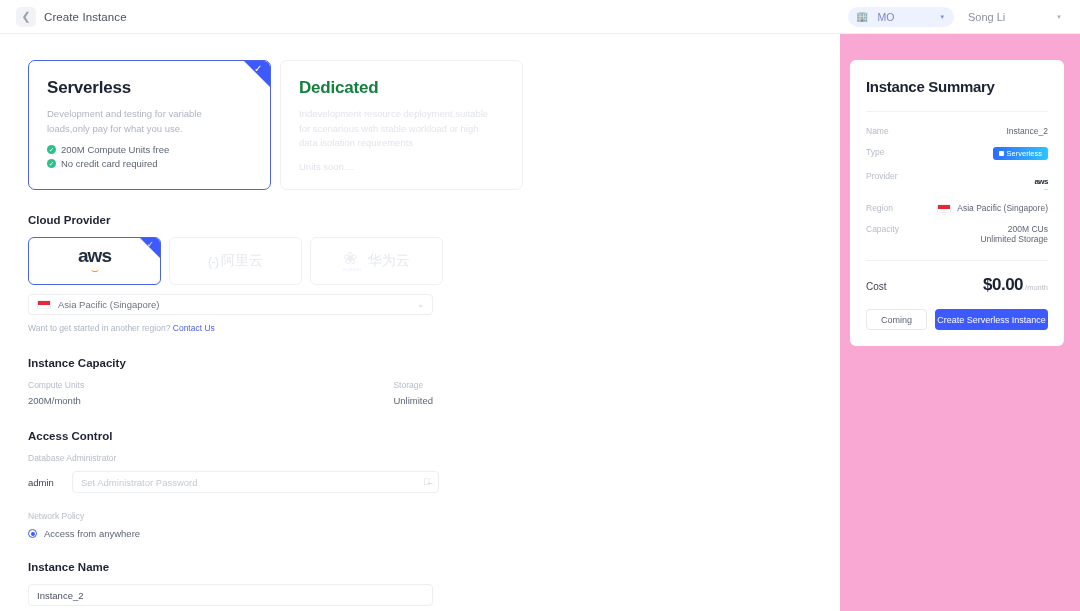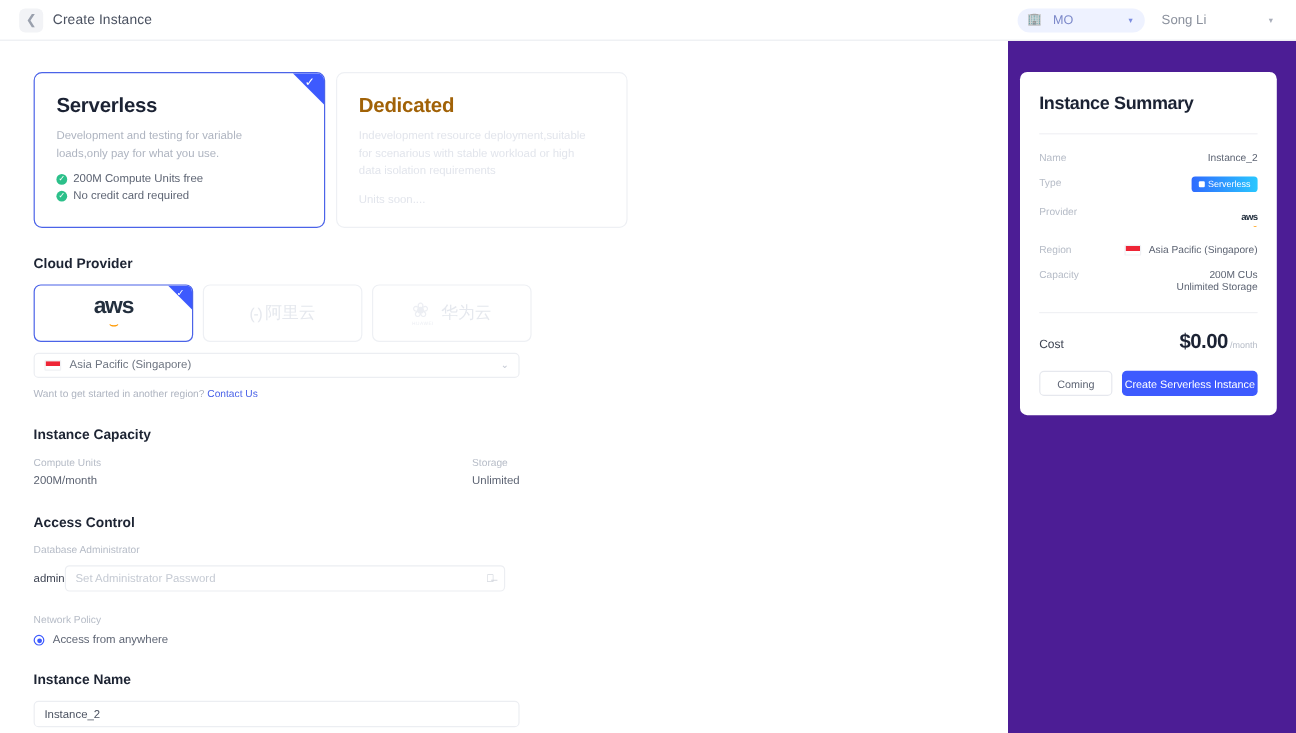--- a/index.html
+++ b/index.html
@@ -50,38 +50,38 @@
   
   .page { display: flex; height: 577px; }
   .main {
     width: 840px;
     background: #ffffff;
     padding: 26px 0 0 28px;
     overflow: hidden;
   }
   .side {
     width: 240px;
-    background: #4c1d95;
+    background: #f9a8d4;
     padding: 26px 16px 2px 10px;
   }
 
   
   .plan-row { display: flex; gap: 9px; }
   .plan-card {
     width: 243px; height: 130px;
     border-radius: 7px;
     padding: 17px 18px 0 18px;
     position: relative;
     overflow: hidden;
     background: #fff;
   }
   .plan-card.selected { border: 1.5px solid #4b63e8; }
   .plan-card.disabled { border: 1px solid #eef0f4; }
   .plan-title { font-size: 17px; font-weight: bold; color: #1b2233; letter-spacing: -.2px; }
-  .plan-title.muted { color: #a16207; }
+  .plan-title.muted { color: #15803d; }
   .plan-desc {
     font-size: 9.5px; color: #aeb4c0; line-height: 1.55;
     margin-top: 9px; max-width: 200px;
   }
   .plan-desc.muted { color: #e2e5ec; }
   .plan-feats { margin-top: 8px; }
   .feat { display: flex; align-items: center; gap: 5px; font-size: 9.5px; color: #5d6473; margin-bottom: 3px; }
   .tick {
     width: 9px; height: 9px; border-radius: 50%;
     background: #2cc08a; color: #fff;
@@ -149,21 +149,21 @@
   .hint { font-size: 8.5px; color: #aeb4c0; margin-top: 8px; }
   .hint a { color: #4b63e8; text-decoration: none; }
 
   
   .cap-row { display: flex; width: 405px; }
   .cap-col { flex: 1; }
   .cap-col.right { text-align: left; flex: 0 0 auto; margin-left: 272px; }
   .cap-val { font-size: 9.5px; color: #5d6473; }
 
   
-  .pw-row { display: flex; align-items: center; gap: 0; }
+  .pw-row { display: flex; align-items: center; gap: 18px; }
   .pw-user { font-size: 9.5px; color: #3d4352; }
   .pw-box {
     width: 367px; height: 22px;
     border: 1px solid #eceef2; border-radius: 4px;
     display: flex; align-items: center; padding: 0 8px;
     background: #fff;
   }
   .pw-input {
     flex: 1; border: 0; outline: 0;
     font-size: 9.5px; color: #3d4352;

